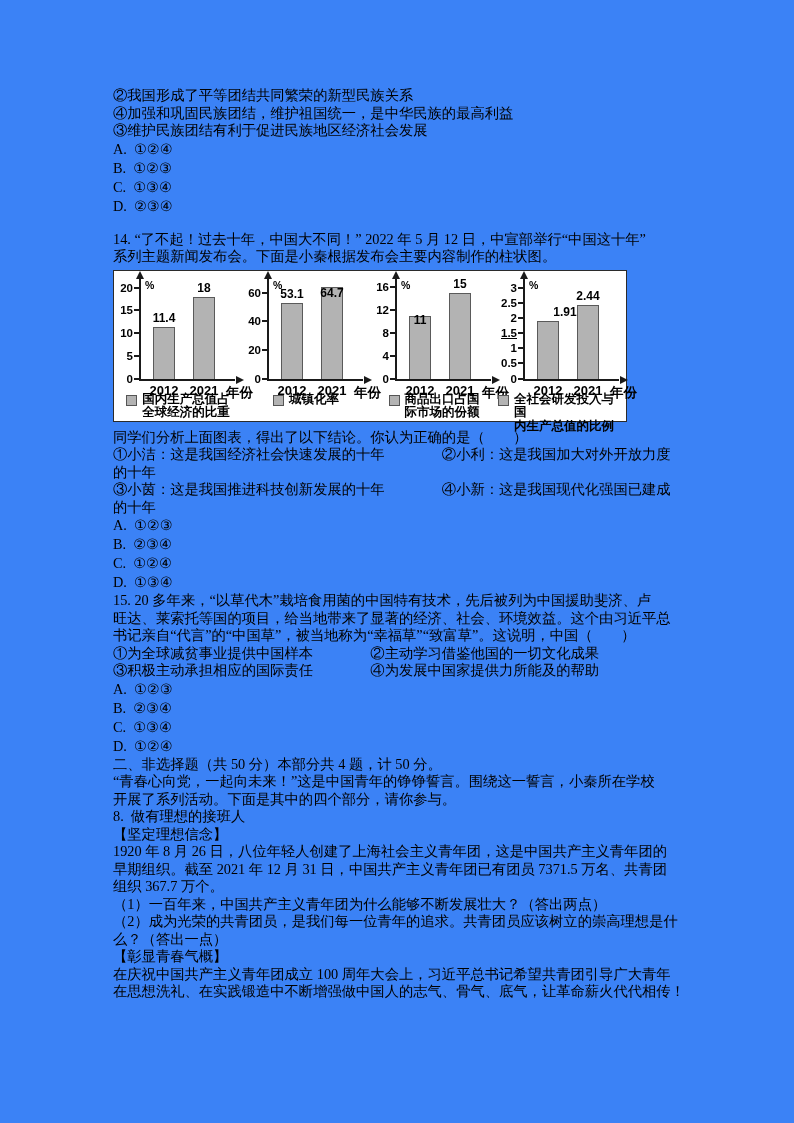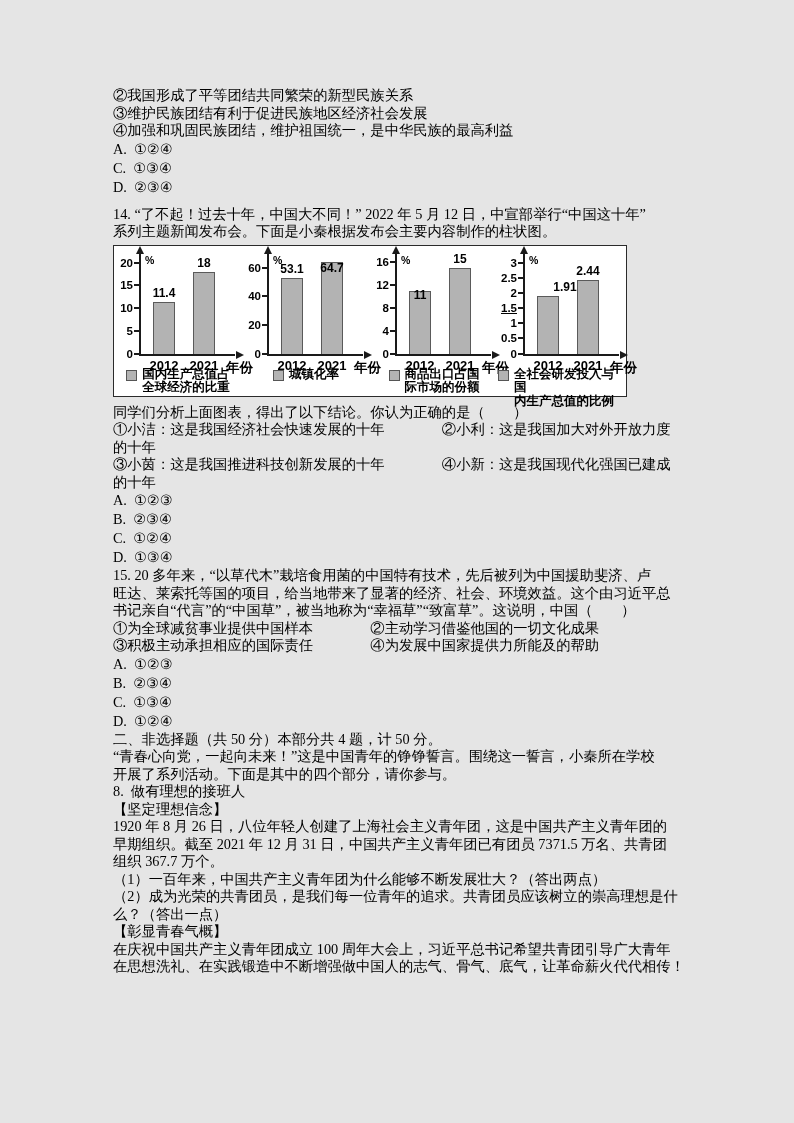--- a/index.html
+++ b/index.html
@@ -1,32 +1,32 @@
 <!DOCTYPE html>
 <html><head>
 <meta charset="utf-8">
 <style>
   html,body{margin:0;padding:0;background:#888;}
   .page{
     position:relative;
     width:794px;height:1123px;
-    background:#e5e5e5;
+    background:#3b82f6;
     margin:0 auto;
     overflow:hidden;
     font-family:"Liberation Serif","DejaVu Serif",serif;
     color:#000;
   }
   .doc{position:absolute;left:113px;top:87px;width:574px;}
   .line{
     font-size:14.3px;
     line-height:17.5px;
     white-space:pre;
   }
   .opt{line-height:19px;}
-  .q14-start{margin-top:9px;}
+  .q14-start{margin-top:15px;}
 
   
   .chart-box{
     width:512px;height:150px;
     border:1.5px solid #2b2b2b;
     margin:4px 0 7px 0;
     display:flex;
     background:#fff;
   }
   .mini-chart{position:relative;flex:1 1 0;height:100%;}
@@ -76,25 +76,26 @@
   .lgsq{width:9px;height:9px;border:1px solid #555;margin-top:2px;flex:0 0 auto;}
 </style>
 </head>
 <body>
 
 <div class="page">
   <div class="doc">
 
     <div>
         <div class="line">②我国形成了平等团结共同繁荣的新型民族关系</div>
+        <div class="line">④加强和巩固民族团结，维护祖国统一，是中华民族的最高利益</div>
         <div class="line">③维护民族团结有利于促进民族地区经济社会发展</div>
-        <div class="line">④加强和巩固民族团结，维护祖国统一，是中华民族的最高利益</div>
       </div>
     <div>
         <div class="line opt">A.  ①②④</div>
+        <div class="line opt">B.  ①②③</div>
         <div class="line opt">C.  ①③④</div>
         <div class="line opt">D.  ②③④</div>
       </div>
 
     <div class="q14-start">
         <div class="line">14. “了不起！过去十年，中国大不同！” 2022 年 5 月 12 日，中宣部举行“中国这十年”</div>
         <div class="line">系列主题新闻发布会。下面是小秦根据发布会主要内容制作的柱状图。</div>
       </div>
 
     <div class="chart-box">

